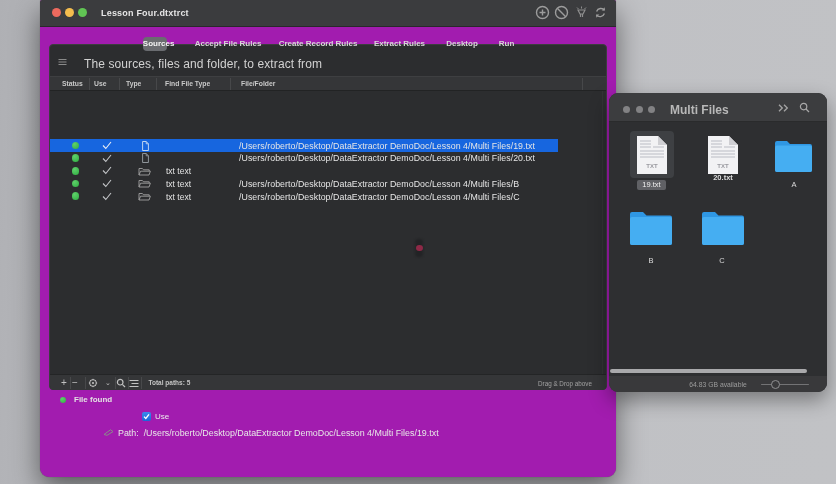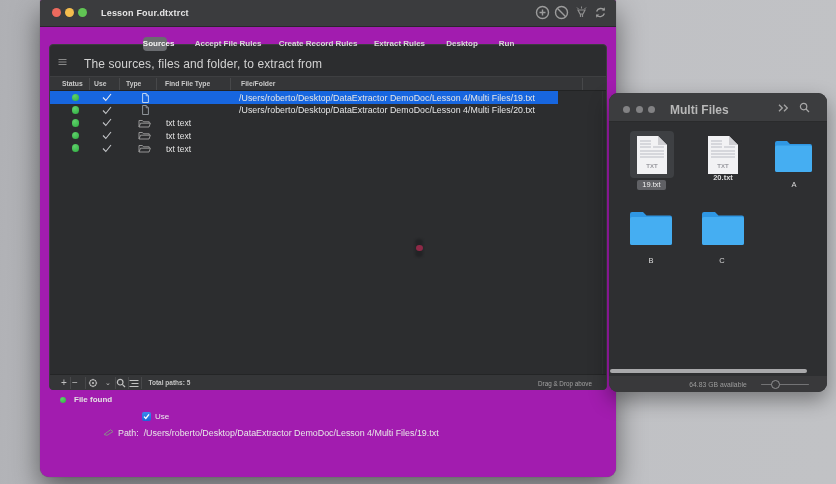--- a/index.html
+++ b/index.html
@@ -35,21 +35,21 @@
     position:absolute; left:9px; top:44px; width:558px; height:346px;
     background:#2c2d2f; border:1px solid #3c3d3f; border-radius:4px;
   }
   #srctext { position:absolute; left:22px; top:11.5px; font-size:12px; font-weight:400; letter-spacing:0.1px; color:#d2d2d2;margin-left:12px; }
 
   #header { position:absolute; left:0; top:31px; width:556px; height:15px; background:#353638; border-top:1px solid #3e3f41; border-bottom:1px solid #222324; }
   .hcell { position:absolute; top:2.5px; font-size:6.8px; font-weight:bold; color:#c9c9c9; }
   .hsep { position:absolute; top:1px; width:1px; height:12px; background:#47484a; }
 
   #rows { position:absolute; left:0; top:46px; width:556px; }
-  .row { position:absolute; left:0; width:508px; height:12.7px; }
+  .row { position:absolute; left:0; width:508px; height:12.7px;margin-top:48px; }
   .row.sel { background:#1766df; }
   .dot { position:absolute; left:21.7px; top:2.6px; width:7.6px; height:7.6px; border-radius:50%;
         background:radial-gradient(circle at 35% 30%, #5fd06a, #2fae42); }
   .ftt { position:absolute; left:116px; top:1.8px; font-size:8.5px; color:#e4e4e4; }
   .fpath { position:absolute; left:189px; top:1.8px; font-size:8.8px; color:#e6e6e6; white-space:nowrap; letter-spacing:0.05px; }
 
   #btoolbar { position:absolute; left:0; top:329px; width:556px; height:16px; background:#353638; border-top:1px solid #242526; border-radius:0 0 4px 4px; }
   .tbtn { position:absolute; top:0; height:16px; color:#c2c2c2; font-size:10px; text-align:center; line-height:15px; }
   .tsep { position:absolute; top:2px; width:1px; height:12px; background:#48494b; }
   #totpaths { position:absolute; left:98.5px; top:4px; font-size:6.5px; font-weight:600; color:#c5c5c5; }
@@ -184,31 +184,33 @@
       <div class="row" style="top:38.099999999999994px;">
           <div class="dot"></div>
           <svg style="position:absolute;left:52px;top:2px;" width="10" height="9" viewBox="0 0 10 9">
             <path d="M1 4.5 L3.8 7.5 L9 1" fill="none" stroke="#c2c4c7" stroke-width="1.1"></path>
           </svg>
           <svg style="position:absolute;left:88px;top:2.2px;" width="13" height="9" viewBox="0 0 13 9">
             <path d="M1 8 V1.5 H4.4 L5.5 2.8 H11.2 V4" fill="none" stroke="#a0a0a0" stroke-width="0.9"></path>
             <path d="M1 8 L2.6 4.2 H12.4 L11 8 Z" fill="none" stroke="#a0a0a0" stroke-width="0.9"></path>
           </svg>
           <div class="ftt">txt text</div>
+          <div class="fpath">/Users/roberto/Desktop/DataExtractor DemoDoc/Lesson 4/Multi Files/B</div>
         </div>
       <div class="row" style="top:50.8px;">
           <div class="dot"></div>
           <svg style="position:absolute;left:52px;top:2px;" width="10" height="9" viewBox="0 0 10 9">
             <path d="M1 4.5 L3.8 7.5 L9 1" fill="none" stroke="#c2c4c7" stroke-width="1.1"></path>
           </svg>
           <svg style="position:absolute;left:88px;top:2.2px;" width="13" height="9" viewBox="0 0 13 9">
             <path d="M1 8 V1.5 H4.4 L5.5 2.8 H11.2 V4" fill="none" stroke="#a0a0a0" stroke-width="0.9"></path>
             <path d="M1 8 L2.6 4.2 H12.4 L11 8 Z" fill="none" stroke="#a0a0a0" stroke-width="0.9"></path>
           </svg>
           <div class="ftt">txt text</div>
+          <div class="fpath">/Users/roberto/Desktop/DataExtractor DemoDoc/Lesson 4/Multi Files/C</div>
         </div>
     </div>
 
     <div id="btoolbar">
       <div class="tbtn" style="left:8px; width:12px;">+</div>
       <div class="tsep" style="left:19.5px;"></div>
       <div class="tbtn" style="left:19px; width:12px;">−</div>
       <div class="tsep" style="left:34.5px;"></div>
       <svg style="position:absolute;left:38px;top:3px;" width="10" height="10" viewBox="0 0 10 10">
         <circle cx="5" cy="5" r="3.4" fill="none" stroke="#c2c2c2" stroke-width="1"></circle>

